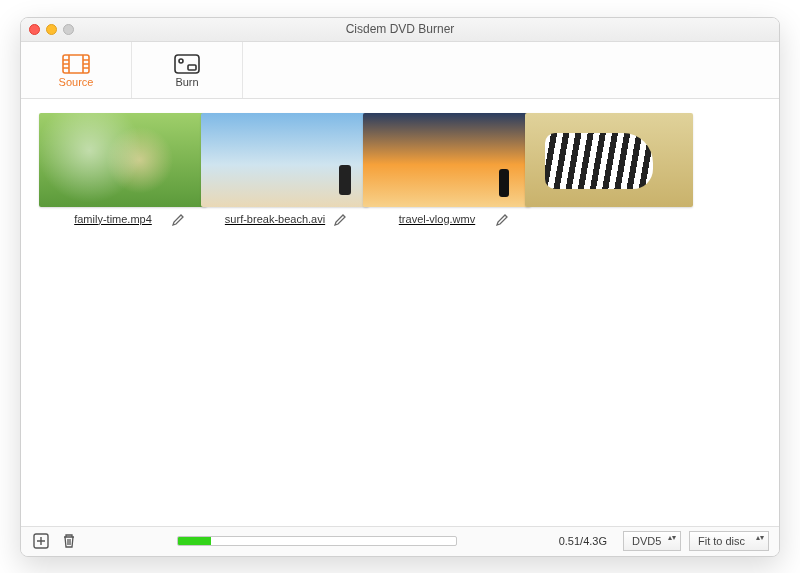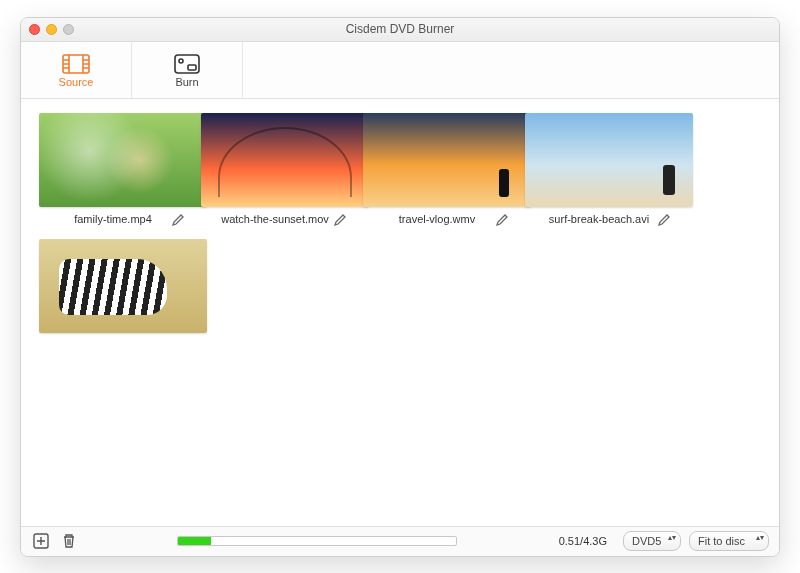--- a/index.html
+++ b/index.html
@@ -74,20 +74,21 @@
   }
   .grid {
     display: flex;
     flex-wrap: wrap;
     gap: 14px 14px;
   }
   .card {
     width: 148px;
     display: flex;
     flex-direction: column;
+    text-decoration: underline;
   }
   .thumb {
     width: 168px;
     height: 94px;
     border-radius: 2px;
     background: #ccc;
     box-shadow: 0 1px 2px rgba(0,0,0,0.15);
     overflow: hidden;
   }
   .caprow {
@@ -150,21 +151,21 @@
   .progress .fill {
     height:100%;
     background: #33d41a;
     width: 12%;
   }
   .spacer { flex:1; }
   .sizet { margin-right:8px; color:#333;padding-left:39px;}
   .select {
     height: 20px;
     border: 1px solid #c8c8c8;
-    border-radius: 8px;
+    border-radius: 0;
     background: linear-gradient(#fff,#f0f0f0);
     padding: 0 18px 0 8px;
     font-size: 11px;
     position: relative;
     display:flex;align-items:center;
     cursor:pointer;
     min-width: 58px;
   }
   .select .ud {
     position:absolute; right:4px; top:2px; font-size:8px; line-height:8px; color:#555;
@@ -222,24 +223,25 @@
         <div class="caprow">
           <span class="fname">family-time.mp4</span>
           <span class="edit">
             <svg width="14" height="14" viewBox="0 0 14 14" fill="none" stroke="#666" stroke-width="1.3">
                 <path d="M2 12l1-3 7-7 2 2-7 7-3 1z"></path>
               </svg>
           </span>
         </div>
       </div>
 
-      <div class="card">
-        <div class="thumb t2"></div>
+
+      <div class="card">
+        <div class="thumb t4"></div>
         <div class="caprow">
-          <span class="fname">watch-the-sunset.mov</span>
+          <span class="fname">surf-break-beach.avi</span>
           <span class="edit">
             <svg width="14" height="14" viewBox="0 0 14 14" fill="none" stroke="#666" stroke-width="1.3">
                 <path d="M2 12l1-3 7-7 2 2-7 7-3 1z"></path>
               </svg>
           </span>
         </div>
       </div>
 
       <div class="card">
         <div class="thumb t3"></div>
@@ -247,32 +249,20 @@
           <span class="fname">travel-vlog.wmv</span>
           <span class="edit">
             <svg width="14" height="14" viewBox="0 0 14 14" fill="none" stroke="#666" stroke-width="1.3">
                 <path d="M2 12l1-3 7-7 2 2-7 7-3 1z"></path>
               </svg>
           </span>
         </div>
       </div>
 
       <div class="card">
-        <div class="thumb t4"></div>
-        <div class="caprow">
-          <span class="fname">surf-break-beach.avi</span>
-          <span class="edit">
-            <svg width="14" height="14" viewBox="0 0 14 14" fill="none" stroke="#666" stroke-width="1.3">
-                <path d="M2 12l1-3 7-7 2 2-7 7-3 1z"></path>
-              </svg>
-          </span>
-        </div>
-      </div>
-
-      <div class="card">
         <div class="thumb t5"></div>
       </div>
 
 
     </div>
   </div>
 
   <div class="footer">
     <div class="iconbtn">
       <svg width="16" height="16" viewBox="0 0 16 16" fill="none" stroke="#555" stroke-width="1.4">

